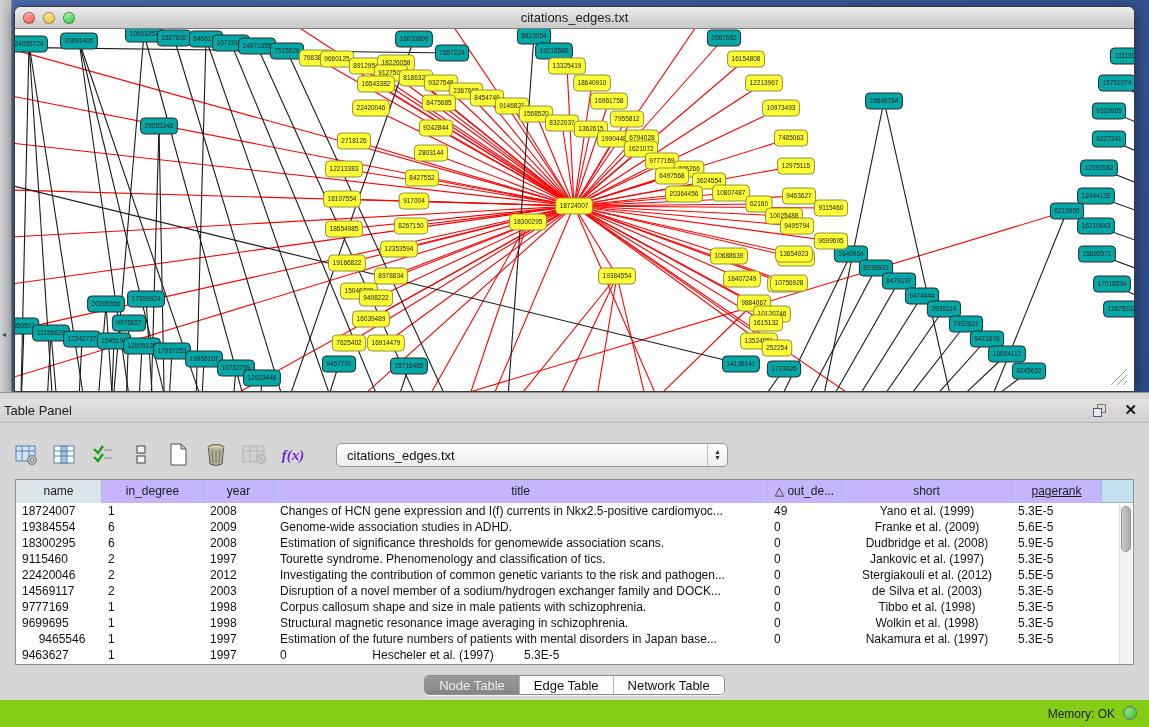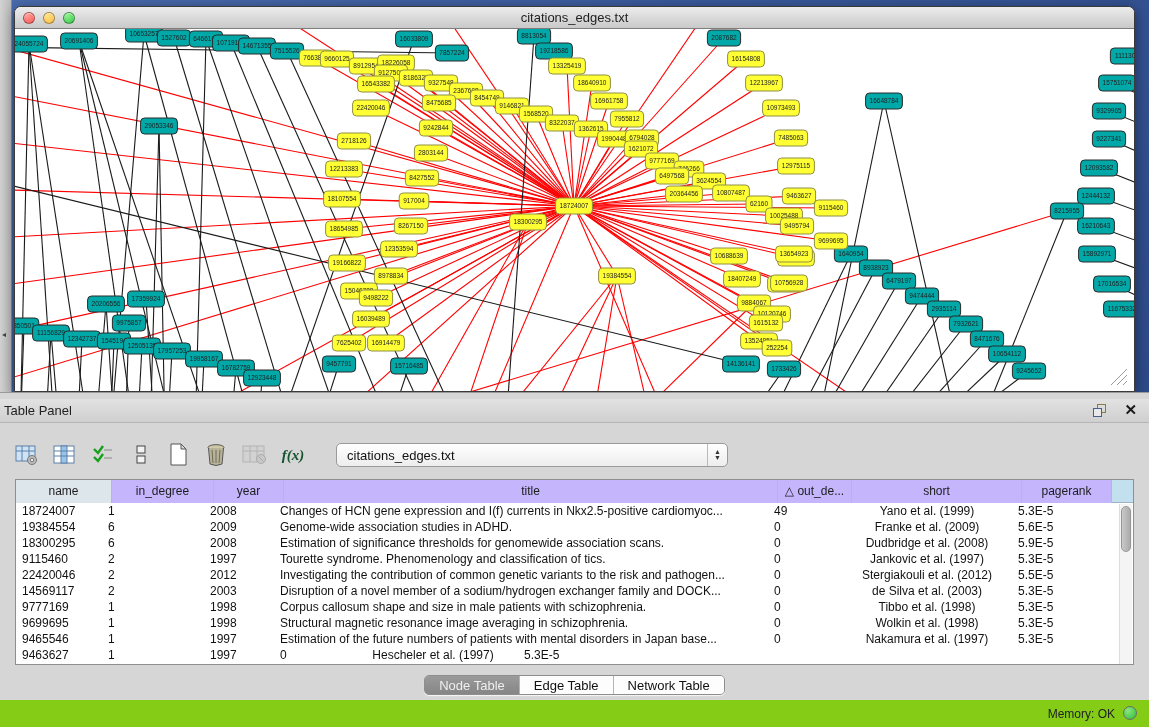--- a/index.html
+++ b/index.html
@@ -40,21 +40,21 @@
   #panel-float .sq2 { position:absolute; left:0; top:4px; width:9px; height:9px;
     border:1px solid #4a5f8a; background:#e9e9e9; }
   #panel-close { position:absolute; right:12px; top:2px; font-size:15px; font-weight:bold;
     color:#1a1a1a; cursor:pointer; }
 
   #toolbar { position:absolute; left:14px; top:44px; height:36px; display:flex;
     align-items:center; gap:12px; }
   .tool-btn { width:26px; height:26px; display:flex; align-items:center;
     justify-content:center; cursor:pointer; }
   .tool-btn.disabled { opacity:.45; cursor:default; }
-  #fx-label { font-size:15px; font-style:italic; font-weight:bold; color:#14532d;
+  #fx-label { font-size:15px; font-style:italic; font-weight:bold; color:#6d28d9;
     font-family:"Liberation Serif", serif; }
 
   #table-dropdown { position:relative; margin-left:18px; width:392px; height:24px;
     border:1px solid #9a9a9a; border-radius:5px;
     background:linear-gradient(#ffffff,#ededed); cursor:pointer;
     display:flex; align-items:center; }
   #table-dropdown .dd-value { flex:1; font-size:13px; color:#111; padding-left:10px;
     white-space:nowrap; overflow:hidden; }
   #table-dropdown .dd-stepper { width:20px; height:100%; border-left:1px solid #bbb;
     display:flex; flex-direction:column; align-items:center; justify-content:center;
@@ -851,27 +851,27 @@
         <span class="dd-value">citations_edges.txt</span>
         <span class="dd-stepper">
             <span>▲</span>
             <span>▼</span>
           </span>
       </div>
     </div>
 
     <div id="table-box">
       <div id="table-header">
-          <div class="hcell first" style="width: 96px;">name</div>
+          <div class="hcell first" style="width: 86px;">name</div>
           <div class="hcell" style="width: 102px;">in_degree</div>
           <div class="hcell" style="width: 70px;">year</div>
           <div class="hcell" style="width: 494px;">title</div>
           <div class="hcell" style="width: 74px;">△ out_de...</div>
           <div class="hcell" style="width: 170px;">short</div>
-          <div class="hcell" style="width: 90px;">pagerank</div>
+          <div class="hcell" style="width: 90px; text-decoration: underline;">pagerank</div>
         </div>
       <div id="table-body">
           <div class="trow">
             <div class="tcell" style="width: 86px;">18724007</div>
             <div class="tcell" style="width: 102px;">1</div>
             <div class="tcell" style="width: 70px;">2008</div>
             <div class="tcell" style="width: 494px;">Changes of HCN gene expression and I(f) currents in Nkx2.5-positive cardiomyoc...</div>
             <div class="tcell" style="width: 74px;">49</div>
             <div class="tcell center" style="width: 170px;">Yano et al. (1999)</div>
             <div class="tcell" style="width: 90px;">5.3E-5</div>
@@ -933,21 +933,21 @@
           <div class="trow">
             <div class="tcell" style="width: 86px;">9699695</div>
             <div class="tcell" style="width: 102px;">1</div>
             <div class="tcell" style="width: 70px;">1998</div>
             <div class="tcell" style="width: 494px;">Structural magnetic resonance image averaging in schizophrenia.</div>
             <div class="tcell" style="width: 74px;">0</div>
             <div class="tcell center" style="width: 170px;">Wolkin et al. (1998)</div>
             <div class="tcell" style="width: 90px;">5.3E-5</div>
           </div>
           <div class="trow">
-            <div class="tcell" style="width: 86px;">9465546</div>
+            <div class="tcell" style="width: 86px; text-align: center;">9465546</div>
             <div class="tcell" style="width: 102px;">1</div>
             <div class="tcell" style="width: 70px;">1997</div>
             <div class="tcell" style="width: 494px;">Estimation of the future numbers of patients with mental disorders in Japan base...</div>
             <div class="tcell" style="width: 74px;">0</div>
             <div class="tcell center" style="width: 170px;">Nakamura et al. (1997)</div>
             <div class="tcell" style="width: 90px;">5.3E-5</div>
           </div>
           <div class="trow">
             <div class="tcell" style="width: 86px;">9463627</div>
             <div class="tcell" style="width: 102px;">1</div>

